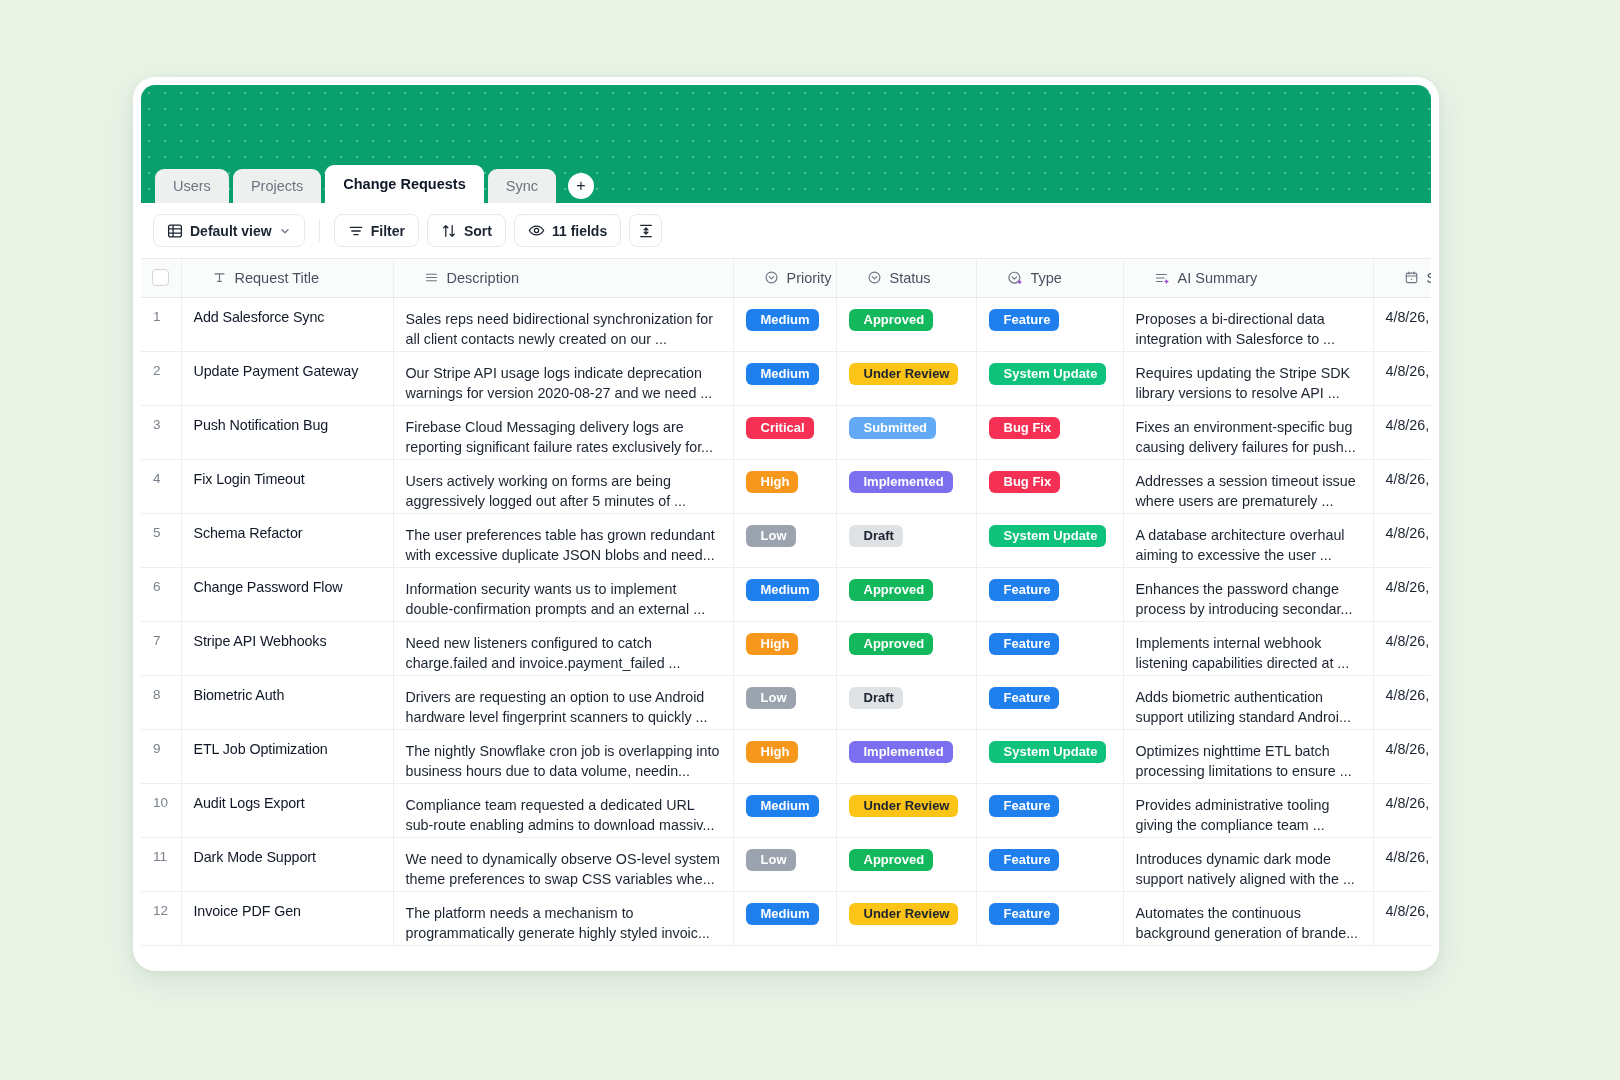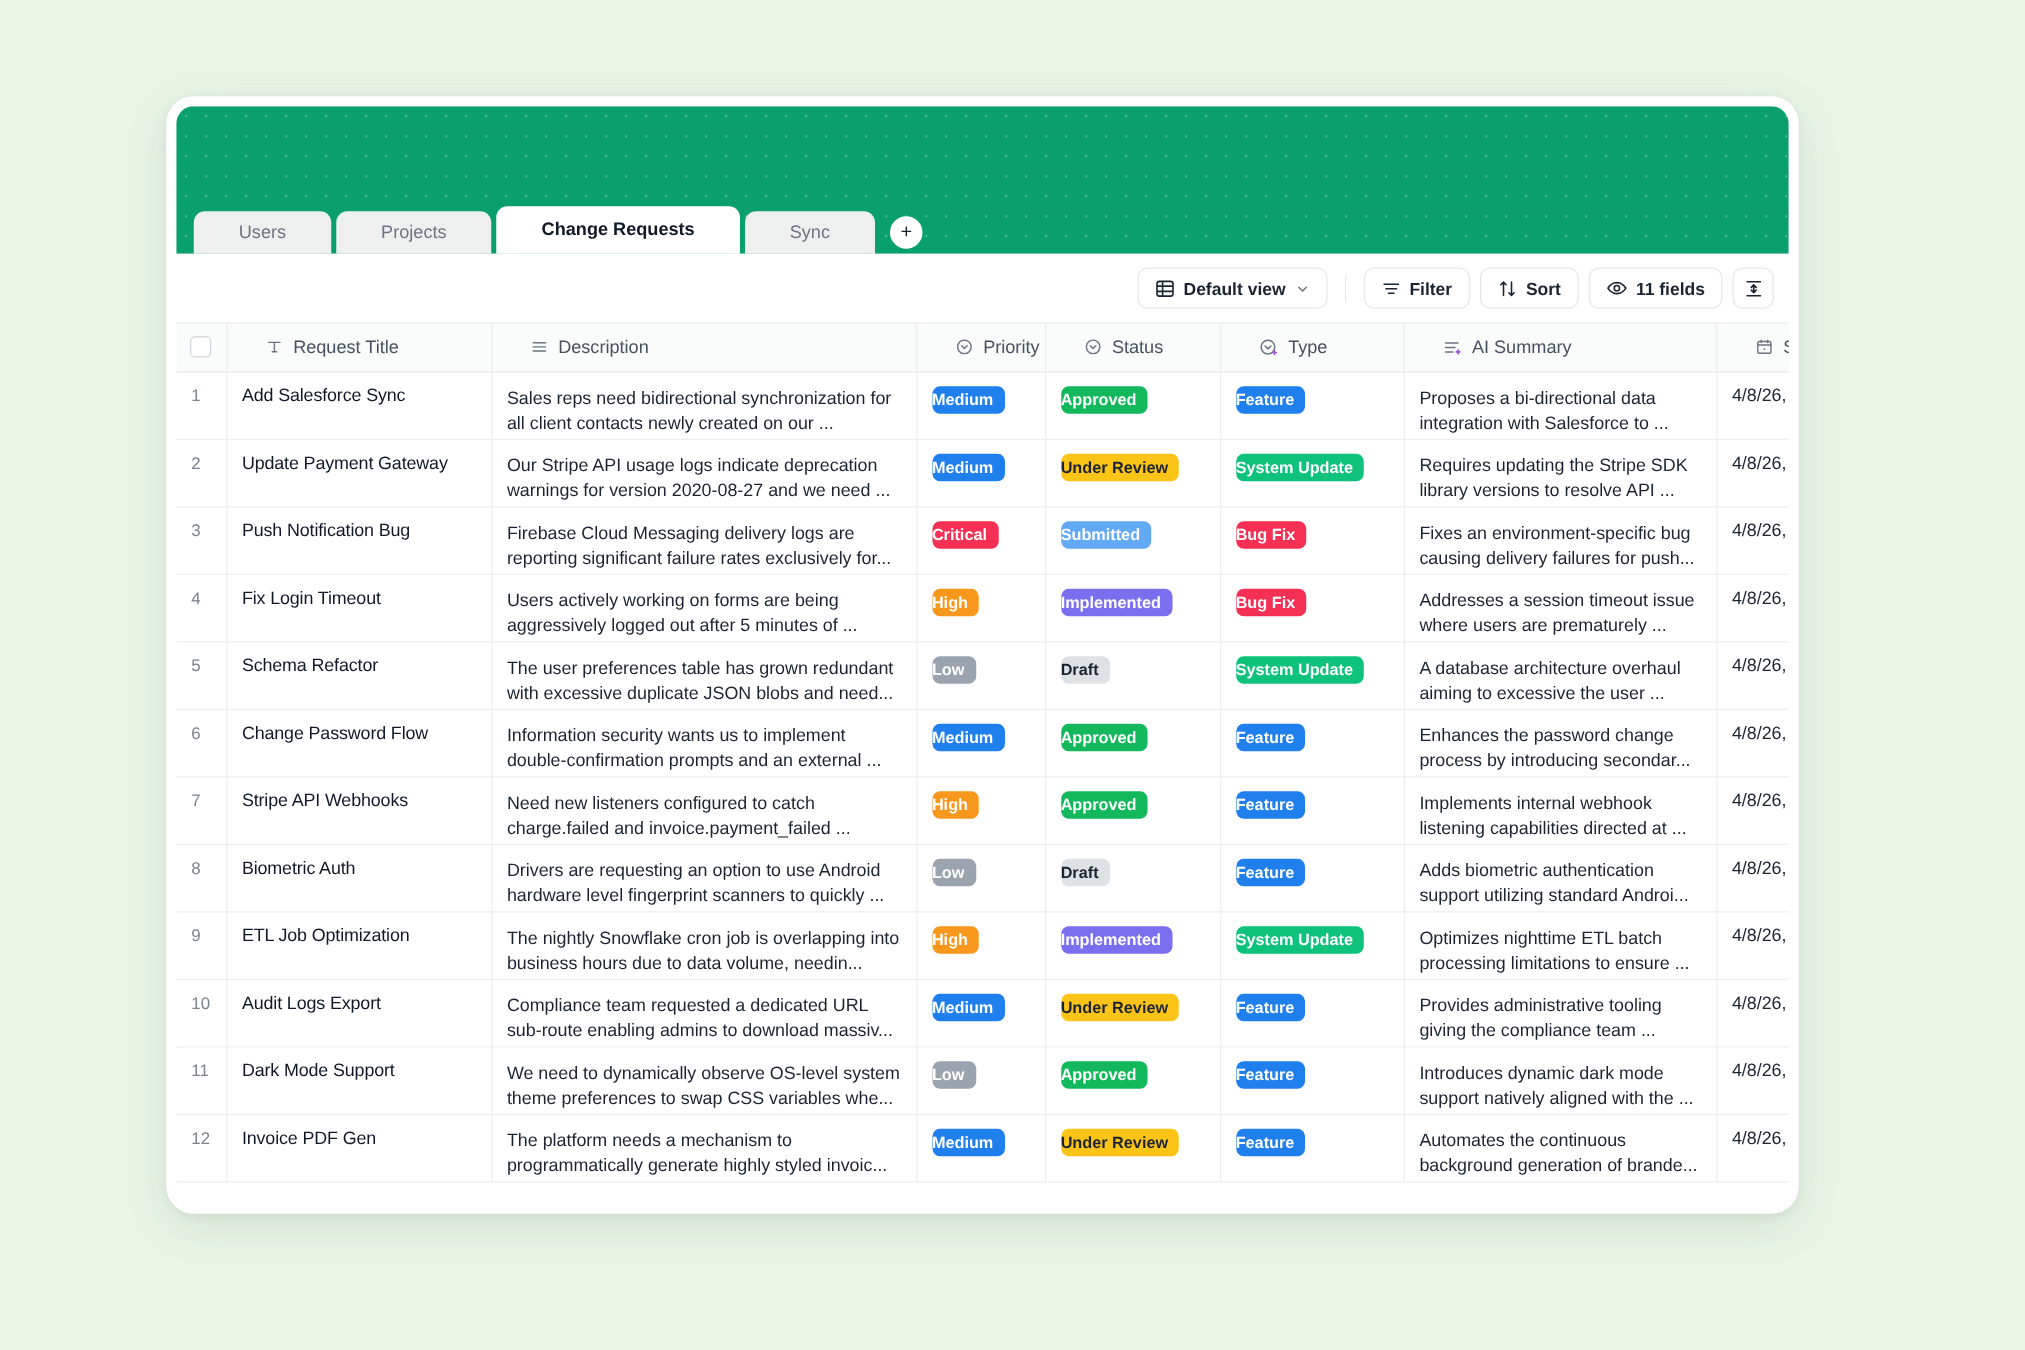--- a/index.html
+++ b/index.html
@@ -72,21 +72,21 @@
     position: absolute;
     left: 14px; bottom: 0;
     display: flex;
     align-items: flex-end;
     gap: 4px;
     height: 40px;
   }
   .tab {
     height: 34px;
     display: flex; align-items: center;
-    padding: 0 36px;
+    padding: 0 18px;
     background: #eef0ef;
     border-radius: 9px 9px 0 0;
     font-size: 14.5px;
     color: #6b7480;
     font-weight: 500;
     white-space: nowrap;
     text-align: center;
   }
   .tab.active {
     background: #ffffff;
@@ -107,21 +107,20 @@
   
   .toolbar {
     flex: none;
     height: 55px;
     margin: 0 8px;
     background: #fff;
     display: flex;
     align-items: center;
     gap: 8px;
     padding: 0 12px;
-    justify-content: flex-end;
   }
   .tb-btn {
     height: 33px;
     display: inline-flex; align-items: center; gap: 7px;
     padding: 0 13px;
     border: 1px solid #e6e8ea;
     border-radius: 8px;
     font-size: 14px;
     color: #1b2430;
     font-weight: 600;
@@ -184,21 +183,21 @@
     border-right: 1px solid #eceef0;
   }
   td.title  { color: #101828; font-weight: 500; letter-spacing: -0.1px; }
   td.desc   { color: #1b2430; line-height: 20px; }
   td.ai     { color: #1b2430; line-height: 20px; }
   td.sub    { color: #1b2430; white-space: nowrap; }
   td.badge-cell { padding-top: 12px; }
 
   .badge {
     display: inline-block;
-    padding: 4px 9px 5px 0;
+    padding: 4px 9px 5px 15px;
     border-radius: 6px;
     font-size: 13px;
     font-weight: 700;
     line-height: 1;
     color: #fff;
     white-space: nowrap;
   }
   .badge.dark { color: #1b2430; }
 
   .chk {

